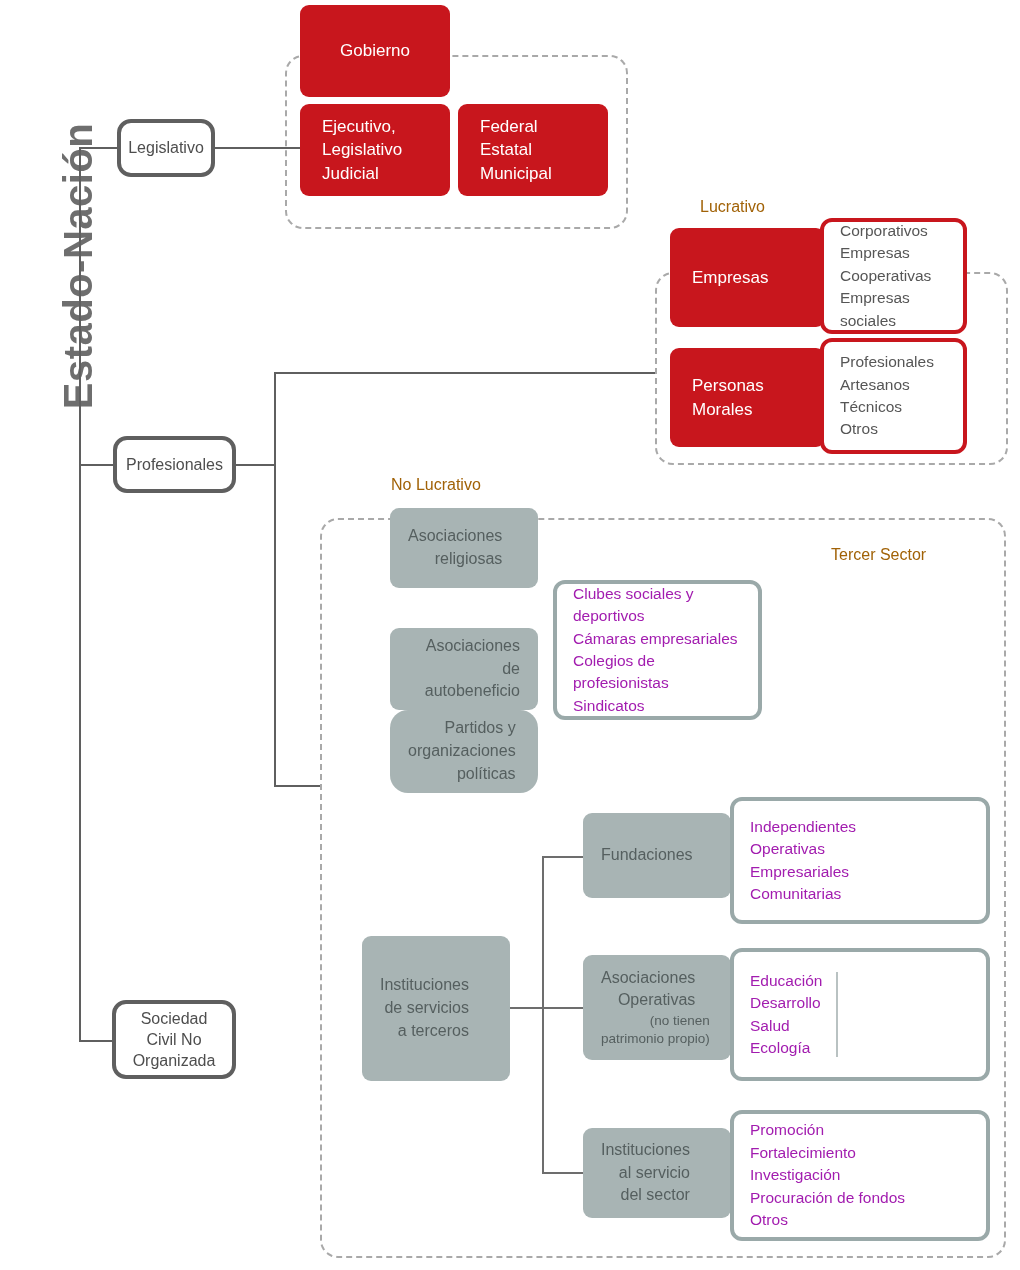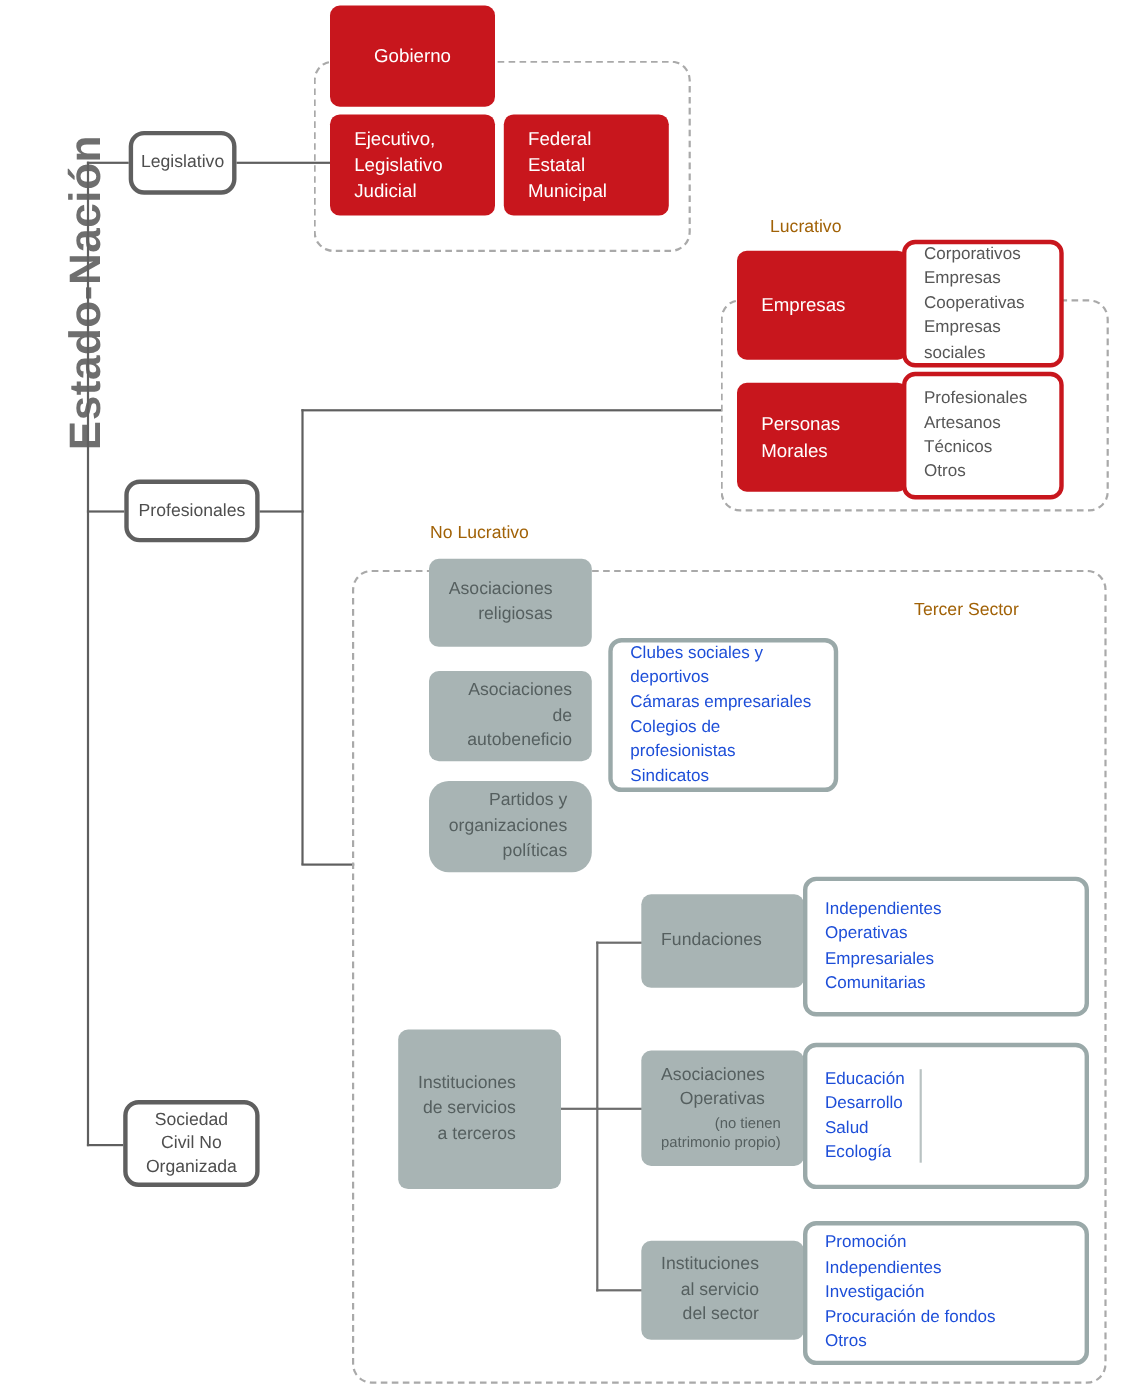--- a/index.html
+++ b/index.html
@@ -77,21 +77,21 @@
     line-height:1.42;
     padding:0 18px;
     text-align:right;
   }
 
   
   .box-white-gray{
     background:#ffffff;
     border:4px solid #9aa9a9;
     border-radius:12px;
-    color:#1d4ed8;
+    color:#a21caf;
     display:flex;align-items:center;
     font-size:15.5px;
     line-height:1.45;
     padding:0 16px;
   }
 
   
   .dash-region{
     border:2px dashed #a9a9a9;
     border-radius:18px;
@@ -207,21 +207,21 @@
 
   <div class="abs dash-region" style="left:320px; top:518px; width:686px; height:740px;"></div>
 
   <div class="abs section-label" style="left:831px; top:546px;">Tercer Sector</div>
 
   <div class="abs box-gray" style="left:390px; top:508px; width:148px; height:80px;">
     <span class="ml">Asociaciones
 religiosas</span>
   </div>
 
-  <div class="abs box-gray" style="left:390px; top:610px; width:148px; height:82px;">
+  <div class="abs box-gray" style="left:390px; top:628px; width:148px; height:82px;">
     <span class="ml">Asociaciones de
 autobeneficio</span>
   </div>
 
   <div class="abs box-gray" style="left:390px; top:710px; width:148px; height:83px;border-radius:18px;">
     <span class="ml">Partidos y
 organizaciones
 políticas</span>
   </div>
 
@@ -271,19 +271,19 @@
     </div>
   </div>
 
   <div class="abs box-gray" style="left:583px; top:1128px; width:148px; height:90px;">
     <span class="ml">Instituciones
 al servicio
 del sector</span>
   </div>
   <div class="abs box-white-gray" style="left:730px; top:1110px; width:260px; height:131px;">
     <span class="ml">Promoción
-Independientes
+Fortalecimiento
 Investigación
 Procuración de fondos
 Otros</span>
   </div>
 
 </div>
 
 </body></html>

